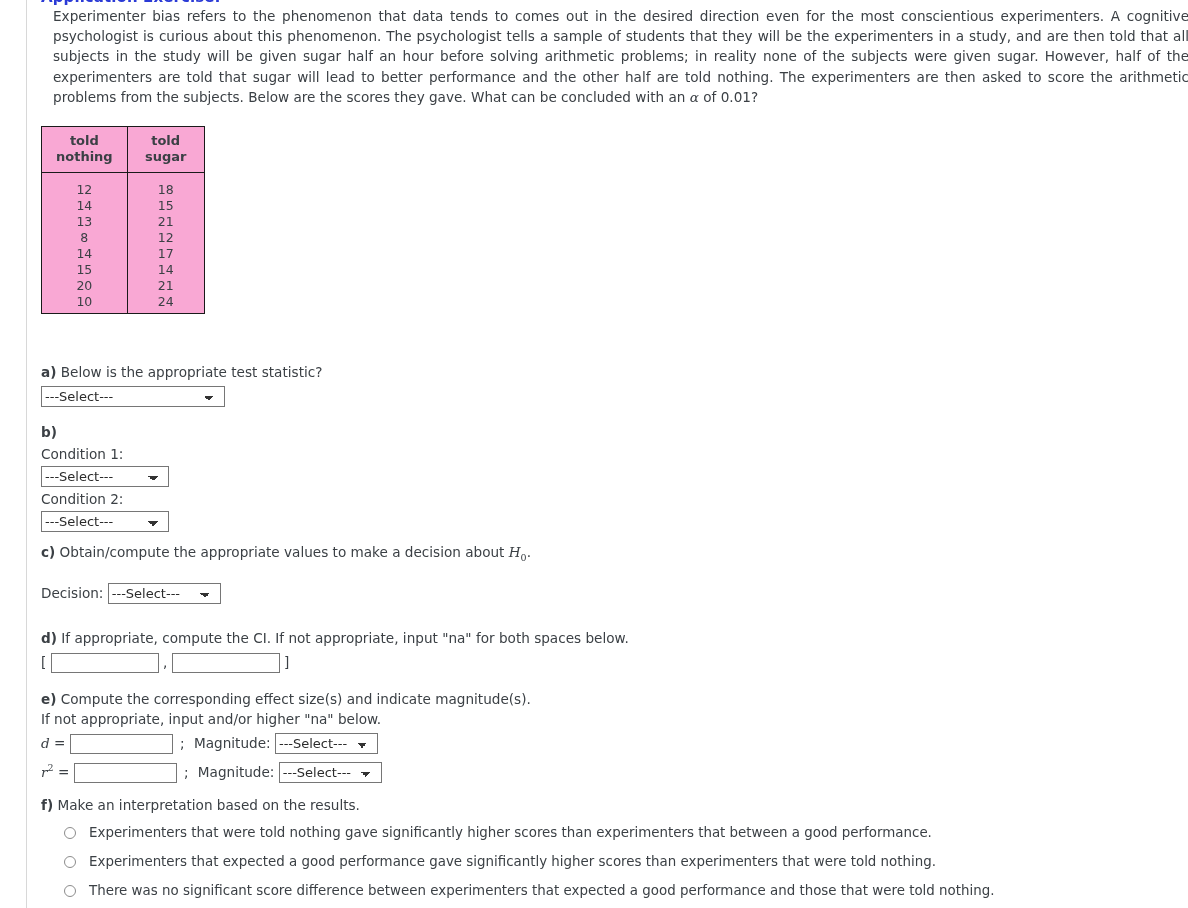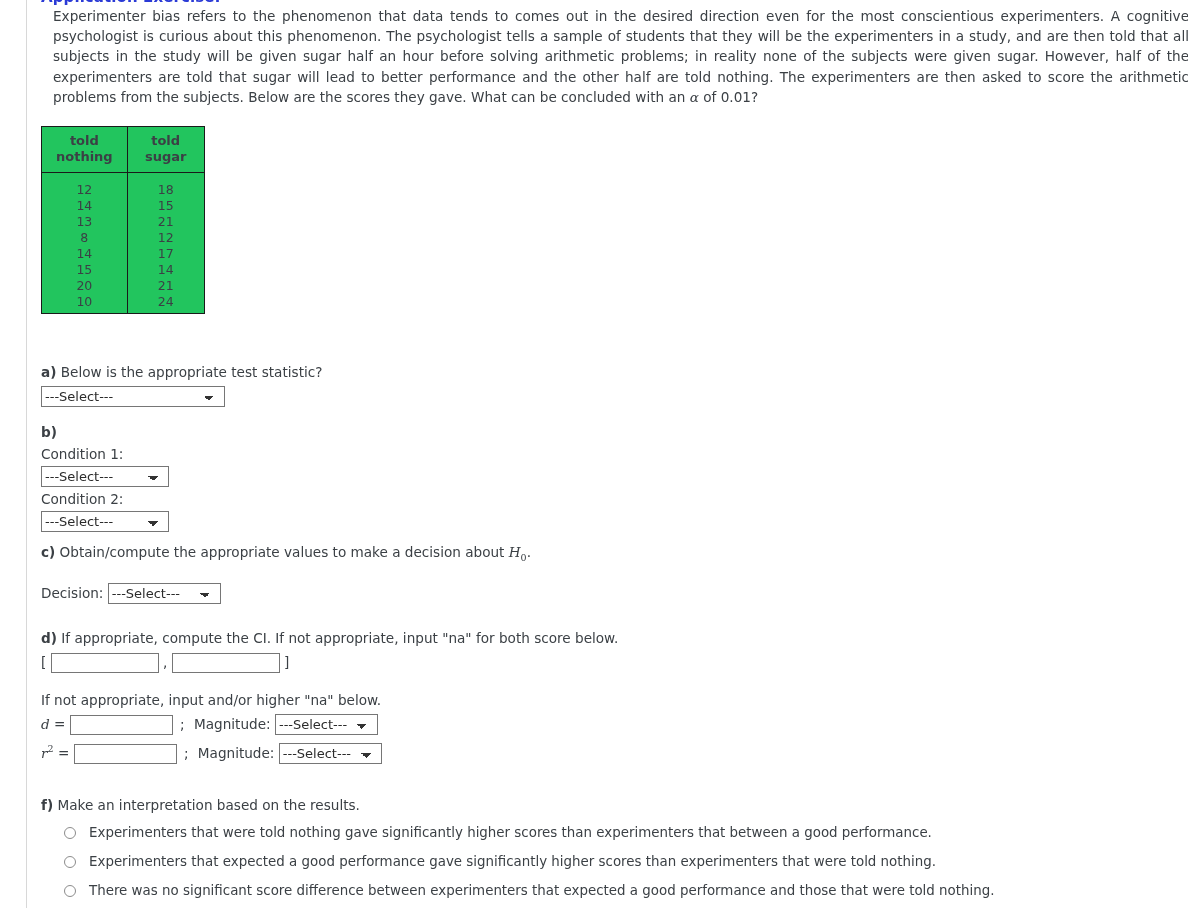--- a/index.html
+++ b/index.html
@@ -65,21 +65,21 @@
     font-style: italic;
   }
 
   
   .data-table {
     position: absolute;
     left: 0;
     top: 126px;
     border-collapse: collapse;
     border: 1px solid #1a1a1a;
-    background: #22c55e;
+    background: #f9a8d4;
   }
   .data-table th {
     border: 1px solid #1a1a1a;
     border-top: none;
     font-weight: bold;
     font-size: 13px;
     color: #3b4045;
     padding: 6px 14px 7px 14px;
     line-height: 16px;
     text-align: center;
@@ -287,32 +287,36 @@
       <span>Decision:</span>
       <select class="ui-select w-dec">
         <option>---Select---</option>
       </select>
     </div>
   </div>
 
   <div class="qblock" style="top:629px;">
     <div class="qline">
       <span class="qlabel">d)</span>
-      <span>If appropriate, compute the CI. If not appropriate, input "na" for both score below.</span>
+      <span>If appropriate, compute the CI. If not appropriate, input "na" for both spaces below.</span>
     </div>
     <div class="qline" style="margin-top:5px;">
       <span>[</span>
       <input class="ui-text w-ci" type="text" value="" style="">
       <span>,</span>
       <input class="ui-text w-ci" type="text" value="" style="">
       <span>]</span>
     </div>
   </div>
 
   <div class="qblock" style="top:690px;">
+    <div class="qline">
+      <span class="qlabel">e)</span>
+      <span>Compute the corresponding effect size(s) and indicate magnitude(s).</span>
+    </div>
     <div class="qline" style="margin-top:1px;">If not appropriate, input and/or higher "na" below.</div>
     <div class="qline" style="margin-top:4px;">
       <span class="math-serif">d</span>
       <span>=</span>
       <input class="ui-text w-es" type="text" value="" style="">
       <span style="margin-left:3px;">;</span>
       <span style="margin-left:5px;">Magnitude:</span>
       <select class="ui-select w-mag">
         <option>---Select---</option>
       </select>

